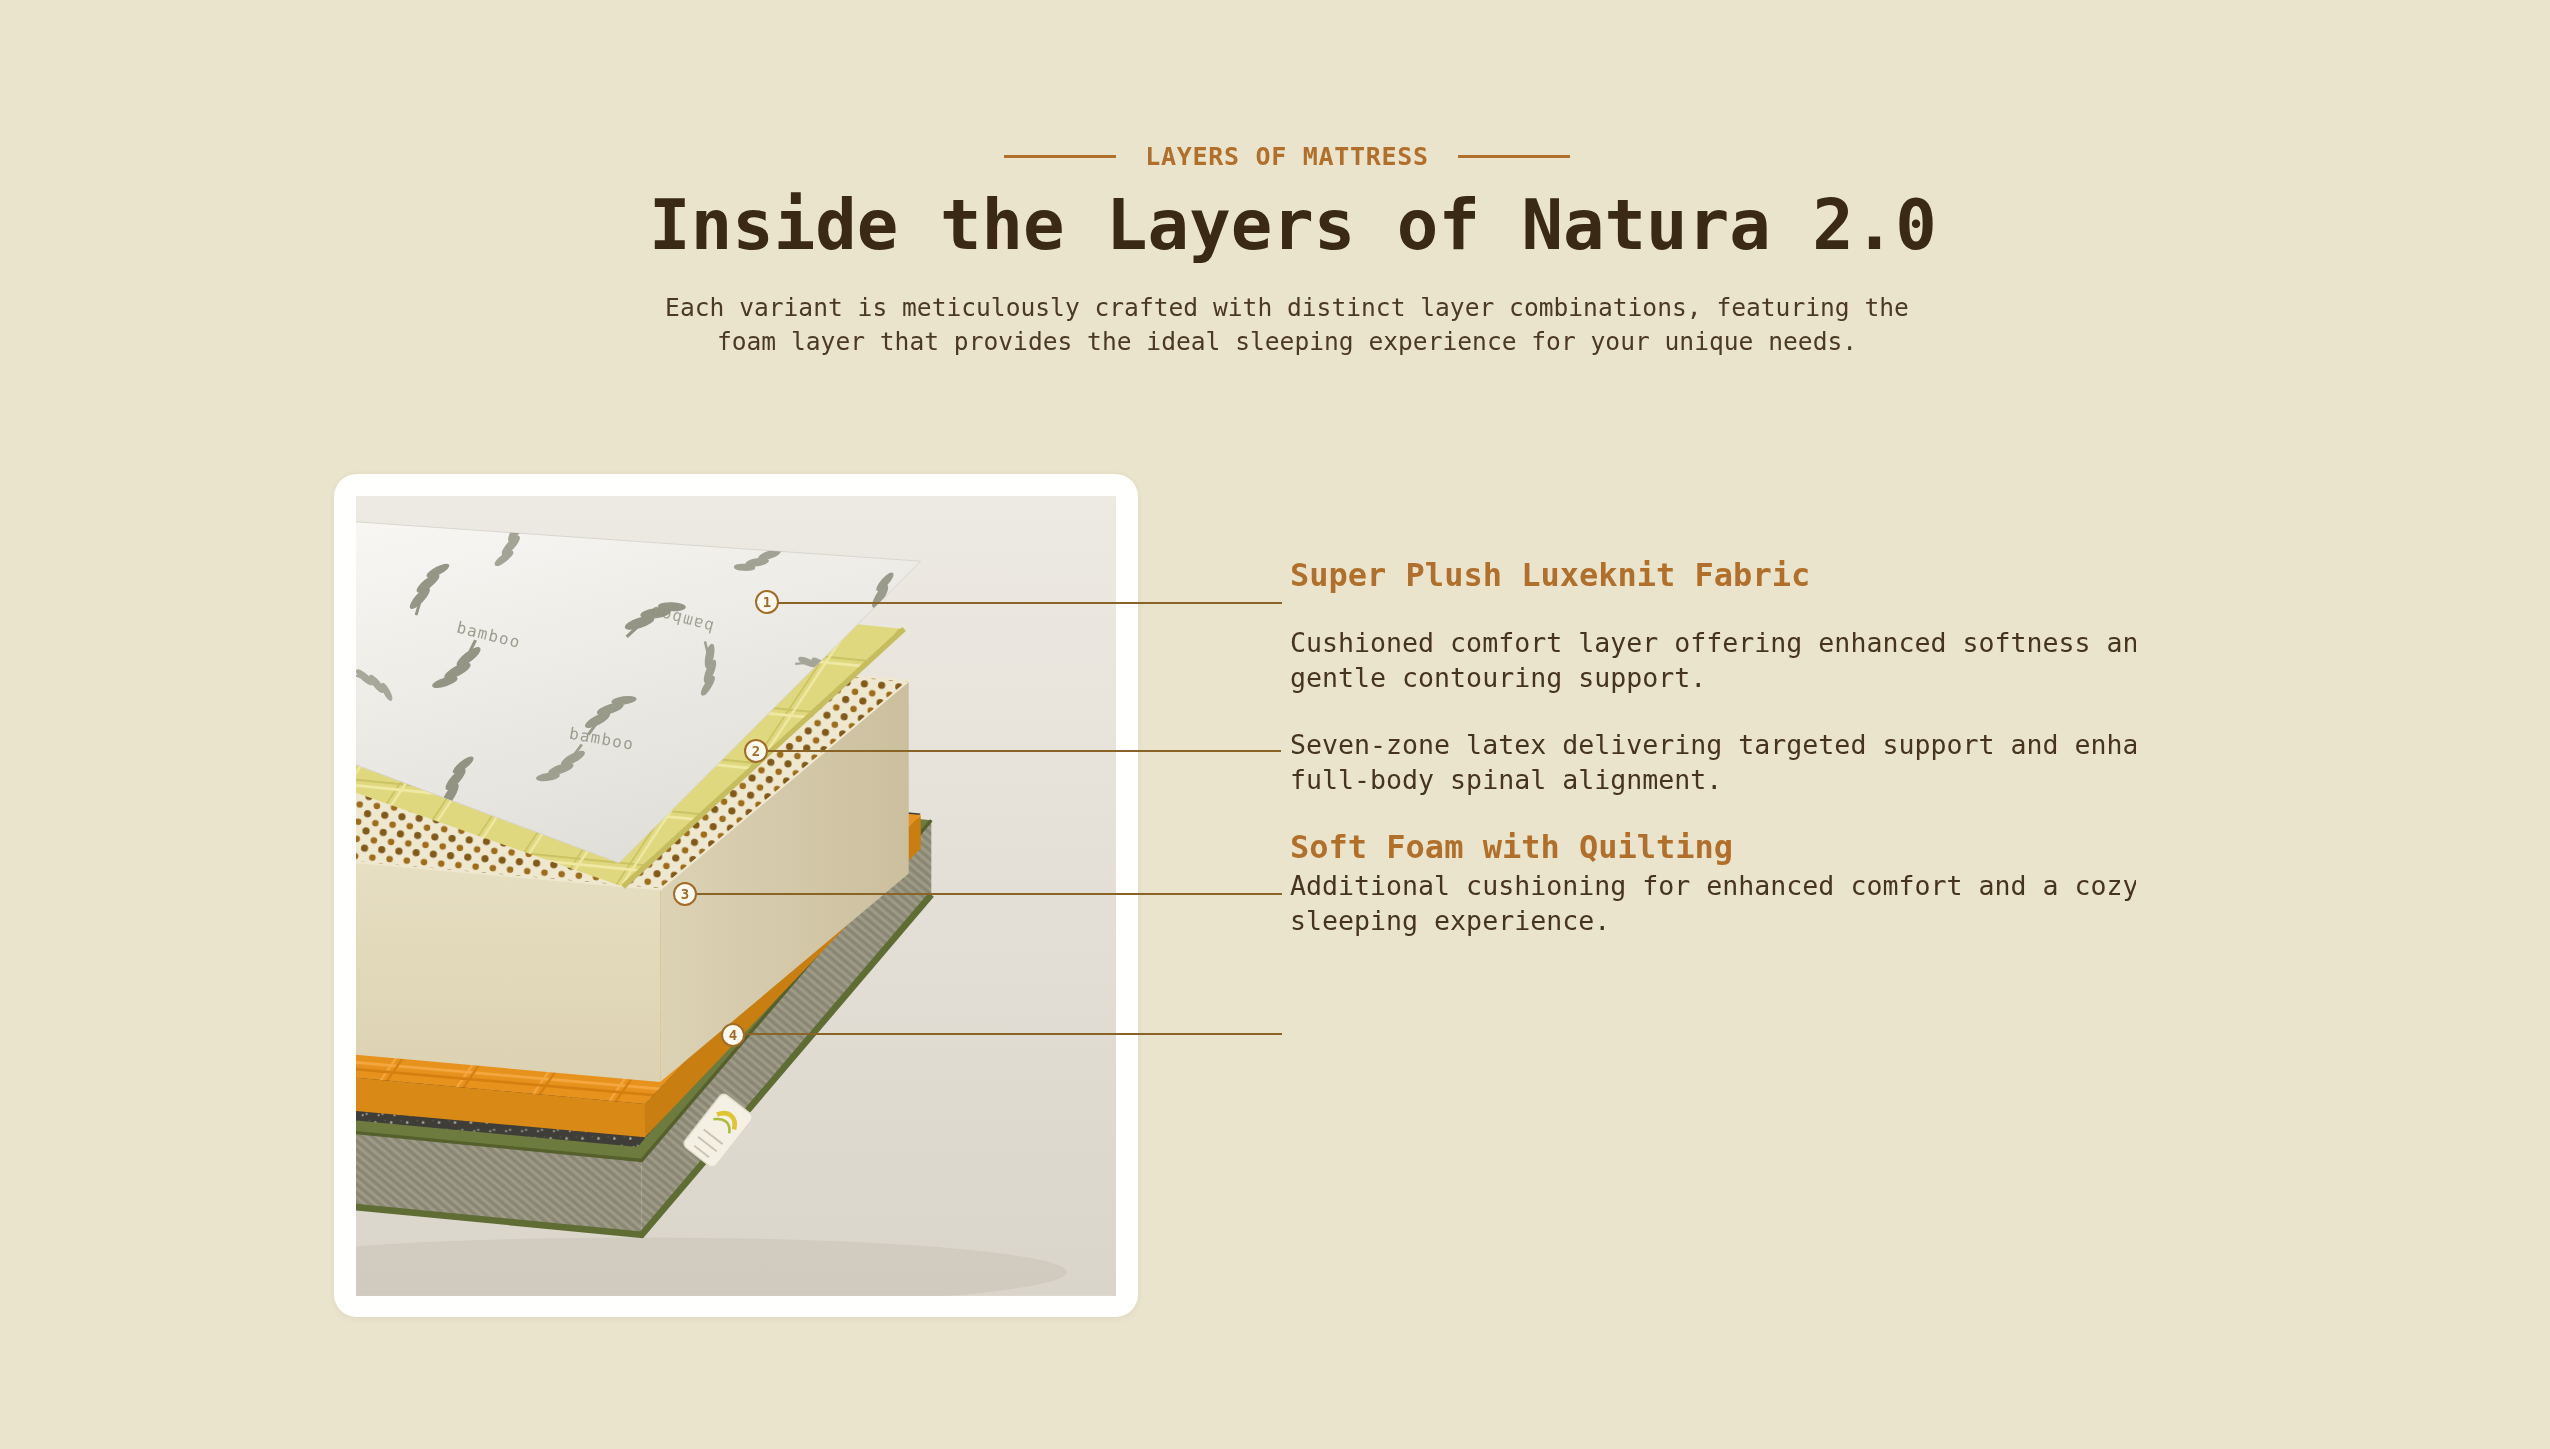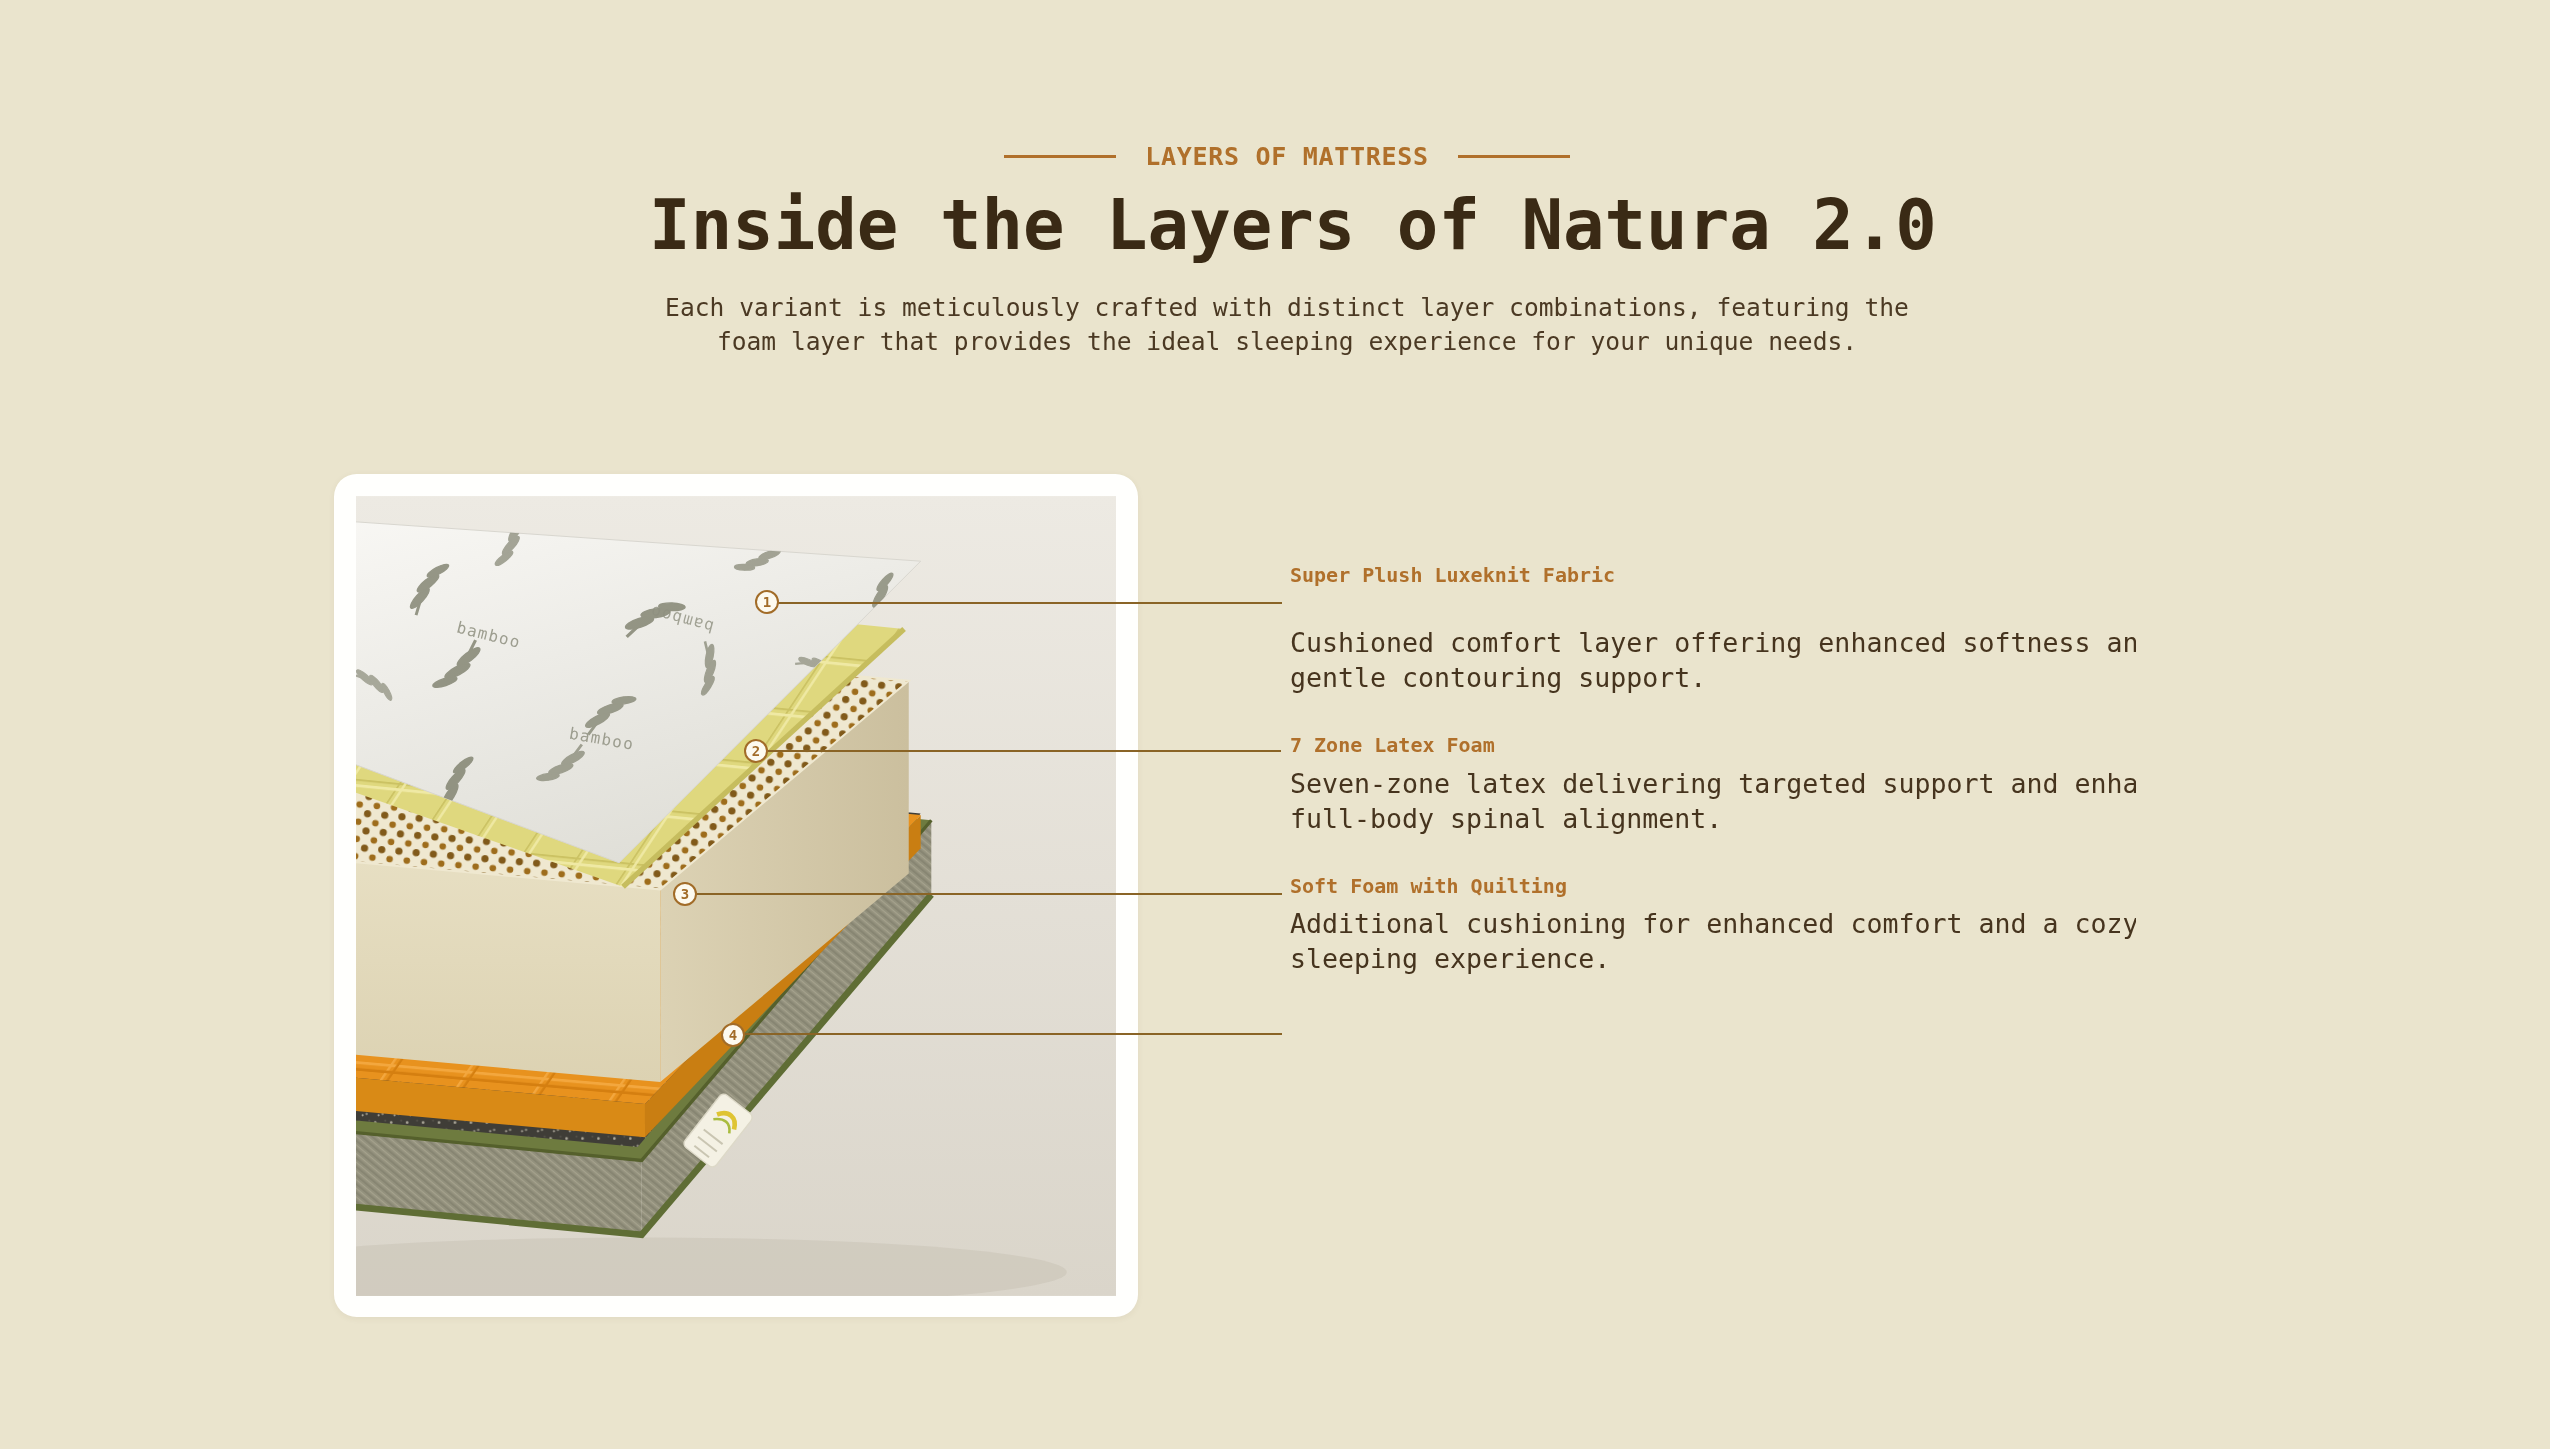--- a/index.html
+++ b/index.html
@@ -33,21 +33,21 @@
     background:#FDFAEF;border:2.7px solid #A26C28;z-index:6;
     display:flex;align-items:center;justify-content:center;
     font-size:14px;font-weight:bold;color:#A26C28;line-height:1;}
   #marker-1{left:755px;top:590px;}
   #marker-2{left:744px;top:739px;}
   #marker-3{left:673px;top:882px;}
   #marker-4{left:721px;top:1023px;}
   
   .layer-col{position:absolute;left:1290px;top:557px;width:996px;}
   .layer-block{margin:0 0 32px 0;}
-  .layer-title{margin:0;font-size:20px;line-height:36px;font-weight:bold;color:#B0702B;}
+  .layer-title{margin:0;font-size:32px;line-height:36px;font-weight:bold;color:#B0702B;}
   .layer-desc{margin:2.7px 0 0 0;font-size:26.6px;line-height:35px;color:#46341E;white-space:pre-line;}
 </style>
 </head>
 <body>
 
 <div id="canvas">
 
   <div class="header">
     <div class="eyebrow">
       <span class="eyebrow-rule"></span>
@@ -193,21 +193,20 @@
 
   <div class="layer-col">
     <div class="layer-block">
       <h3 class="layer-title">Super Plush Luxeknit Fabric</h3>
     </div>
     <div class="layer-block">
       <p class="layer-desc">Cushioned comfort layer offering enhanced softness and
 gentle contouring support.</p>
     </div>
     <div class="layer-block">
-      <h3 class="layer-title">7 Zone Latex Foam</h3>
       <p class="layer-desc">Seven-zone latex delivering targeted support and enhanced
 full-body spinal alignment.</p>
     </div>
     <div class="layer-block">
       <h3 class="layer-title">Soft Foam with Quilting</h3>
       <p class="layer-desc">Additional cushioning for enhanced comfort and a cozy
 sleeping experience.</p>
     </div>
   </div>
 

